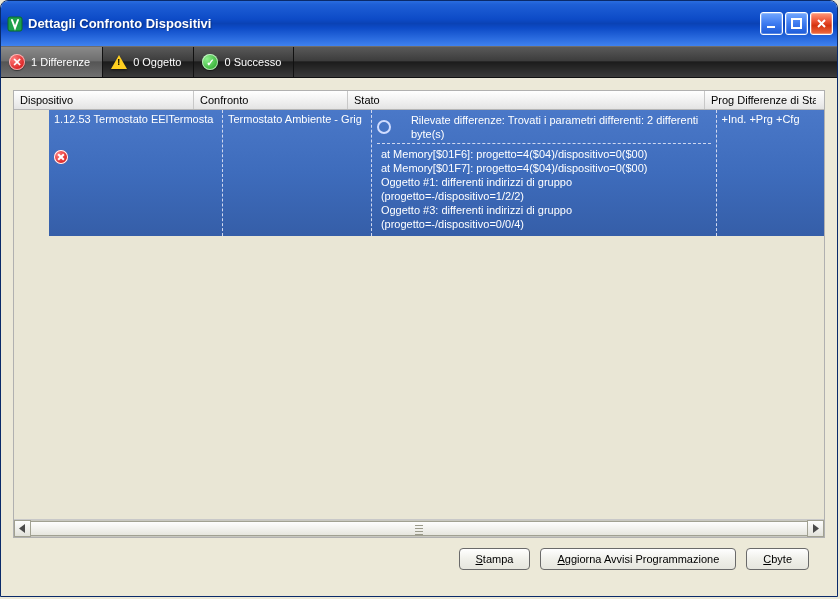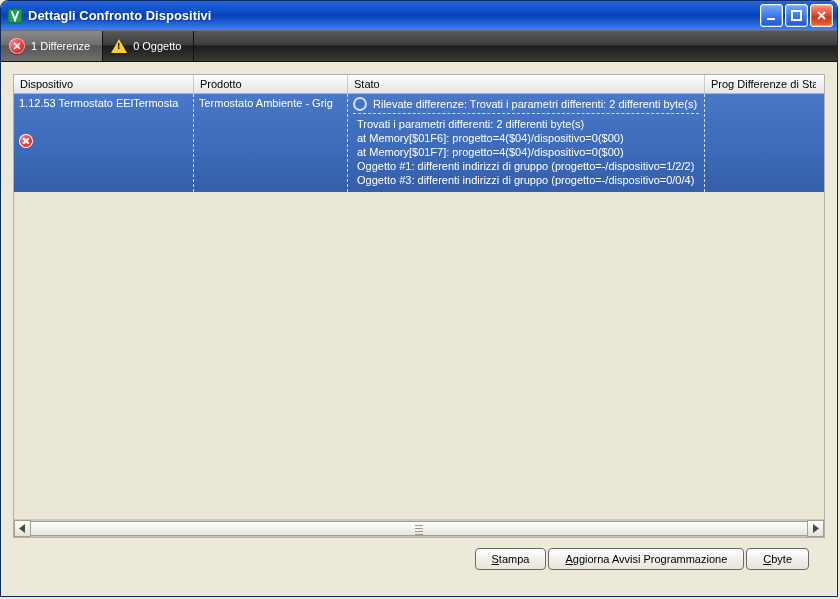--- a/index.html
+++ b/index.html
@@ -18,21 +18,21 @@
     border: 1px solid #0a2a6a;
     border-radius: 8px 8px 0 0;
     background: #ece9d8;
     display: flex;
     flex-direction: column;
     box-sizing: border-box;
     position: relative;
   }
   
   .titlebar {
-    height: 29px;
+    height: 45px;
     display: flex;
     align-items: center;
     padding: 0 4px 0 6px;
     background: linear-gradient(to bottom,
       #2a6de0 0%,
       #1e5fd6 8%,
       #0d4bc7 40%,
       #0a42b5 50%,
       #0d4bc7 60%,
       #3f82f0 100%);
@@ -145,20 +145,21 @@
   .grid-body {
     flex:1;
     overflow:hidden;
     position:relative;
   }
   .row {
     display:flex;
     color:#fff;
     background: linear-gradient(to bottom, #4a78c8 0%, #3e6cbc 50%, #355ea8 100%);
     font-size:11px;
+    margin-left:35px;
   }
   .cell {
     border-right:1px dashed #d0d8f0;
     box-sizing:border-box;
     padding:3px 5px 5px 5px;
     overflow:hidden;
     white-space:nowrap;
     position:relative;
   }
   .cell.col-state { white-space:normal; line-height:14px; }
@@ -172,21 +173,21 @@
     background: radial-gradient(circle at 30% 30%, #ff7a7a, #c00);
     box-shadow:0 0 0 1px #fff inset;
   }
   .dev-icon::before,
   .dev-icon::after{
     content:"";position:absolute;left:3px;top:6px;width:8px;height:2px;background:#fff;transform:rotate(45deg);
   }
   .dev-icon::after{transform:rotate(-45deg);}
 
   .state-head {
-    display:flex;align-items:center;gap:6px;padding-bottom:2px;
+    display:flex;align-items:center;gap:20px;padding-bottom:2px;
   }
   .state-circle{
     width:14px;height:14px;border:2px solid #d0dcff;border-radius:50%;box-sizing:border-box;flex:none;
   }
   .state-lines{padding-left:4px;border-top:1px dashed #d0d8f0;padding-top:3px;}
 
   
   .hscroll {
     height:17px;
     background:#ece9d8;
@@ -216,21 +217,21 @@
     width:8px;height:10px;
     background:repeating-linear-gradient(to bottom,#9a9a8a 0 1px, transparent 1px 3px);
   }
   .hscroll svg{display:block}
 
   
   .button-bar {
     padding:10px 16px 14px 0;
     display:flex;
     justify-content:flex-end;
-    gap:2px;
+    gap:10px;
   }
   .btn {
     border:1px solid #6a6a6a;
     background:linear-gradient(to bottom,#ffffff,#f0f0ea 50%, #e6e6de);
     border-radius:4px;
     padding:4px 16px;
     font-size:11px;
     font-family:inherit;
     cursor:pointer;
     text-decoration:underline;
@@ -273,52 +274,56 @@
 
   <div class="toolbar">
     <div class="tab-btn active">
       <span class="icon-chip icon-err">✕</span>
       <span><span>1</span> <span>Differenze</span></span>
     </div>
     <div class="tab-btn">
       <span class="icon-warn"></span>
       <span><span>0</span> <span>Oggetto</span></span>
     </div>
+    <div class="tab-btn">
+      <span class="icon-chip icon-ok"></span>
+      <span><span>0</span> <span>Successo</span></span>
+    </div>
   </div>
 
   <div class="body-region">
     <div class="grid-wrap">
 
       <div class="grid-header">
         <div class="hcell col-dev">Dispositivo</div>
-        <div class="hcell col-prod">Prodotto</div>
+        <div class="hcell col-prod">Confronto</div>
         <div class="hcell col-state">Stato</div>
         <div class="hcell col-prog">Prog Differenze di Stato</div>
       </div>
 
       <div class="grid-body">
         <div class="row">
           <div class="cell col-dev">
             <span>1.12.53 Termostato EElTermosta</span>
             <span class="dev-icon"></span>
           </div>
           <div class="cell col-prod">Termostato Ambiente - Grig</div>
           <div class="cell col-state">
             <div class="state-head">
               <span class="state-circle"></span>
               <span>Rilevate differenze: Trovati i parametri differenti: 2 differenti byte(s)</span>
             </div>
             <div class="state-lines">
-              <div>Trovati i parametri differenti: 2 differenti byte(s)</div>
               <div>at Memory[$01F6]: progetto=4($04)/dispositivo=0($00)</div>
               <div>at Memory[$01F7]: progetto=4($04)/dispositivo=0($00)</div>
               <div>Oggetto #1: differenti indirizzi di gruppo (progetto=-/dispositivo=1/2/2)</div>
               <div>Oggetto #3: differenti indirizzi di gruppo (progetto=-/dispositivo=0/0/4)</div>
             </div>
           </div>
+          <div class="cell col-prog">+Ind. +Prg +Cfg</div>
         </div>
       </div>
 
       <div class="hscroll">
         <div class="sbtn">
           <svg width="7" height="9">
               <path d="M6 0 L0 4.5 L6 9 Z" fill="#4a4a4a"></path>
             </svg>
         </div>
         <div class="track">

